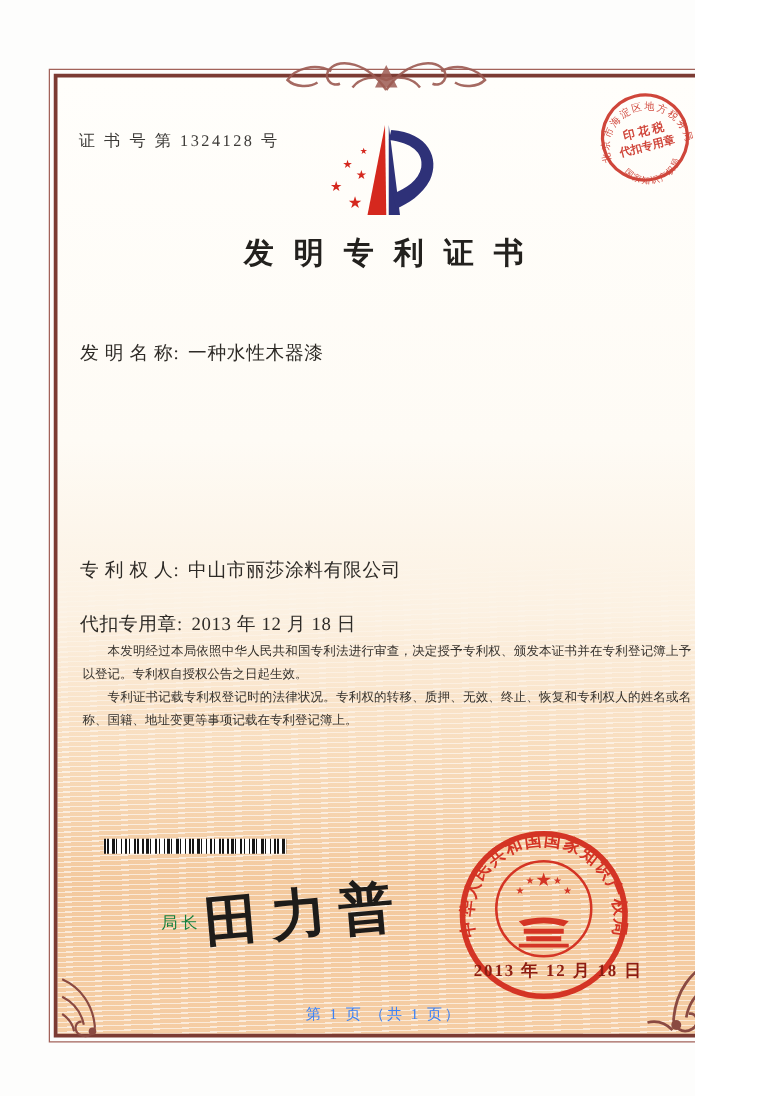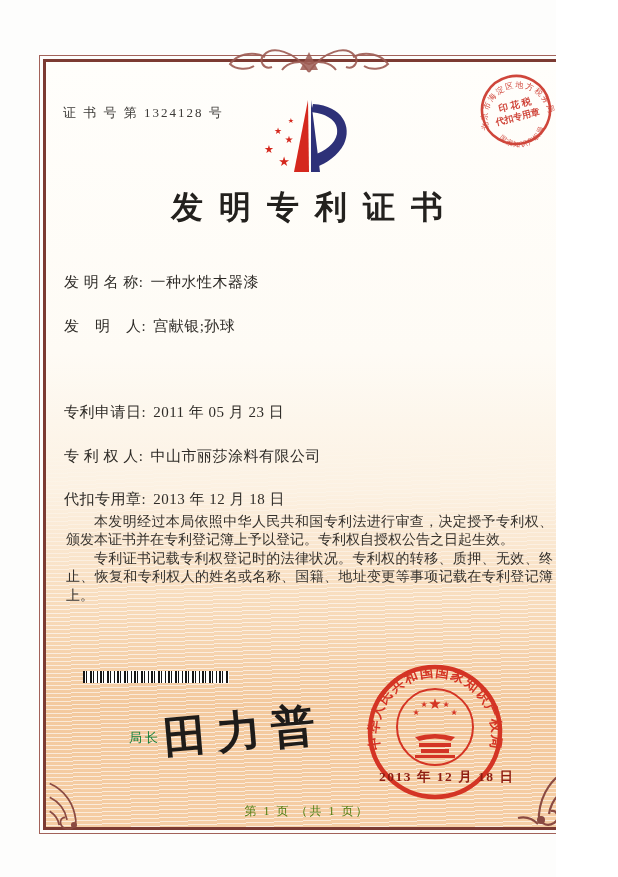--- a/index.html
+++ b/index.html
@@ -11,28 +11,28 @@
   .frame-inner{position:absolute;left:43px;top:59px;width:528px;height:771px;
         border:3px solid #7c3b33;box-sizing:border-box;background:
         linear-gradient(180deg,#fffefb 0%,#fefbf5 38%,#fcf1e2 56%,#f8ddbe 70%,#f3c99e 84%,#f5cda4 100%);}
   .bg-stripes{position:absolute;inset:0;
         background:repeating-linear-gradient(178deg,rgba(255,255,255,0) 0 3px,rgba(255,255,255,.6) 3px 4px);
         -webkit-mask-image:linear-gradient(180deg,transparent 0 48%,#000 72% 100%);
         mask-image:linear-gradient(180deg,transparent 0 48%,#000 72% 100%);}
   
   .cert-no{position:absolute;left:63px;top:104px;font-size:13px;letter-spacing:2px;color:#3c3a37;}
   .title{position:absolute;left:43px;top:186px;width:528px;text-align:center;
-        font-size:32px;font-weight:700;letter-spacing:16px;text-indent:16px;color:#23211e;}
+        font-size:24px;font-weight:700;letter-spacing:16px;text-indent:16px;color:#23211e;}
   .field-row{position:absolute;left:64px;font-size:15px;color:#2e2b27;letter-spacing:.5px;white-space:nowrap;}
   .field-row .val{margin-left:7px;}
-  .body-text{position:absolute;left:66px;top:513px;width:487px;font-size:14px;
+  .body-text{position:absolute;left:66px;top:513px;width:487px;font-size:10px;
         line-height:18.4px;text-align:justify;color:#35312c;}
   .body-text p{margin:0;text-indent:2em;}
   .footer{position:absolute;left:43px;top:803px;width:528px;text-align:center;
-        font-size:12px;letter-spacing:2px;color:#4d7c0f;}
+        font-size:12px;letter-spacing:2px;color:#3b82f6;}
   
   .barcode{position:absolute;left:83px;top:671px;width:146px;height:12px;background:
     repeating-linear-gradient(90deg,#161616 0 2px,#fff 2px 3px,#161616 3px 4px,#fff 4px 7px,
     #161616 7px 9px,#fff 9px 10px,#161616 10px 11px,#fff 11px 14px,#161616 14px 15px,#fff 15px 17px);}
   
   .sig-label{position:absolute;left:129px;top:729px;font-size:13px;letter-spacing:3px;color:#15803d;}
   .sig-name{position:absolute;left:163px;top:702px;font-size:44px;font-weight:700;
         letter-spacing:10px;color:#1e1c1a;transform:rotate(-5deg);font-family:"Liberation Serif",serif;}
   
   .tax-seal{position:absolute;left:477px;top:71px;width:78px;height:78px;transform:rotate(-14deg);opacity:.92;}
@@ -112,26 +112,20 @@
     </text>
     <text x="39" y="37" font-size="9.5" fill="#cc372b" text-anchor="middle" font-weight="bold">印 花 税</text>
     <text x="39" y="49" font-size="9" fill="#cc372b" text-anchor="middle" font-weight="bold">代扣专用章</text>
   </svg>
 
   <div class="title">发明专利证书</div>
 
   <div class="field-row" style="top:273px">
     <span>发 明 名 称:</span><span class="val">一种水性木器漆</span>
   </div>
-  <div class="field-row" style="top:317px">
-    <span>发　明　人:</span><span class="val">宫献银;孙球</span>
-  </div>
-  <div class="field-row" style="top:403px">
-    <span>专利申请日:</span><span class="val">2011 年 05 月 23 日</span>
-  </div>
   <div class="field-row" style="top:447px">
     <span>专 利 权 人:</span><span class="val">中山市丽莎涂料有限公司</span>
   </div>
   <div class="field-row" style="top:490px">
     <span>代扣专用章:</span><span class="val">2013 年 12 月 18 日</span>
   </div>
 
   <div class="body-text">
     <p>本发明经过本局依照中华人民共和国专利法进行审查，决定授予专利权、颁发本证书并在专利登记簿上予以登记。专利权自授权公告之日起生效。</p>
     <p>专利证书记载专利权登记时的法律状况。专利权的转移、质押、无效、终止、恢复和专利权人的姓名或名称、国籍、地址变更等事项记载在专利登记簿上。</p>

